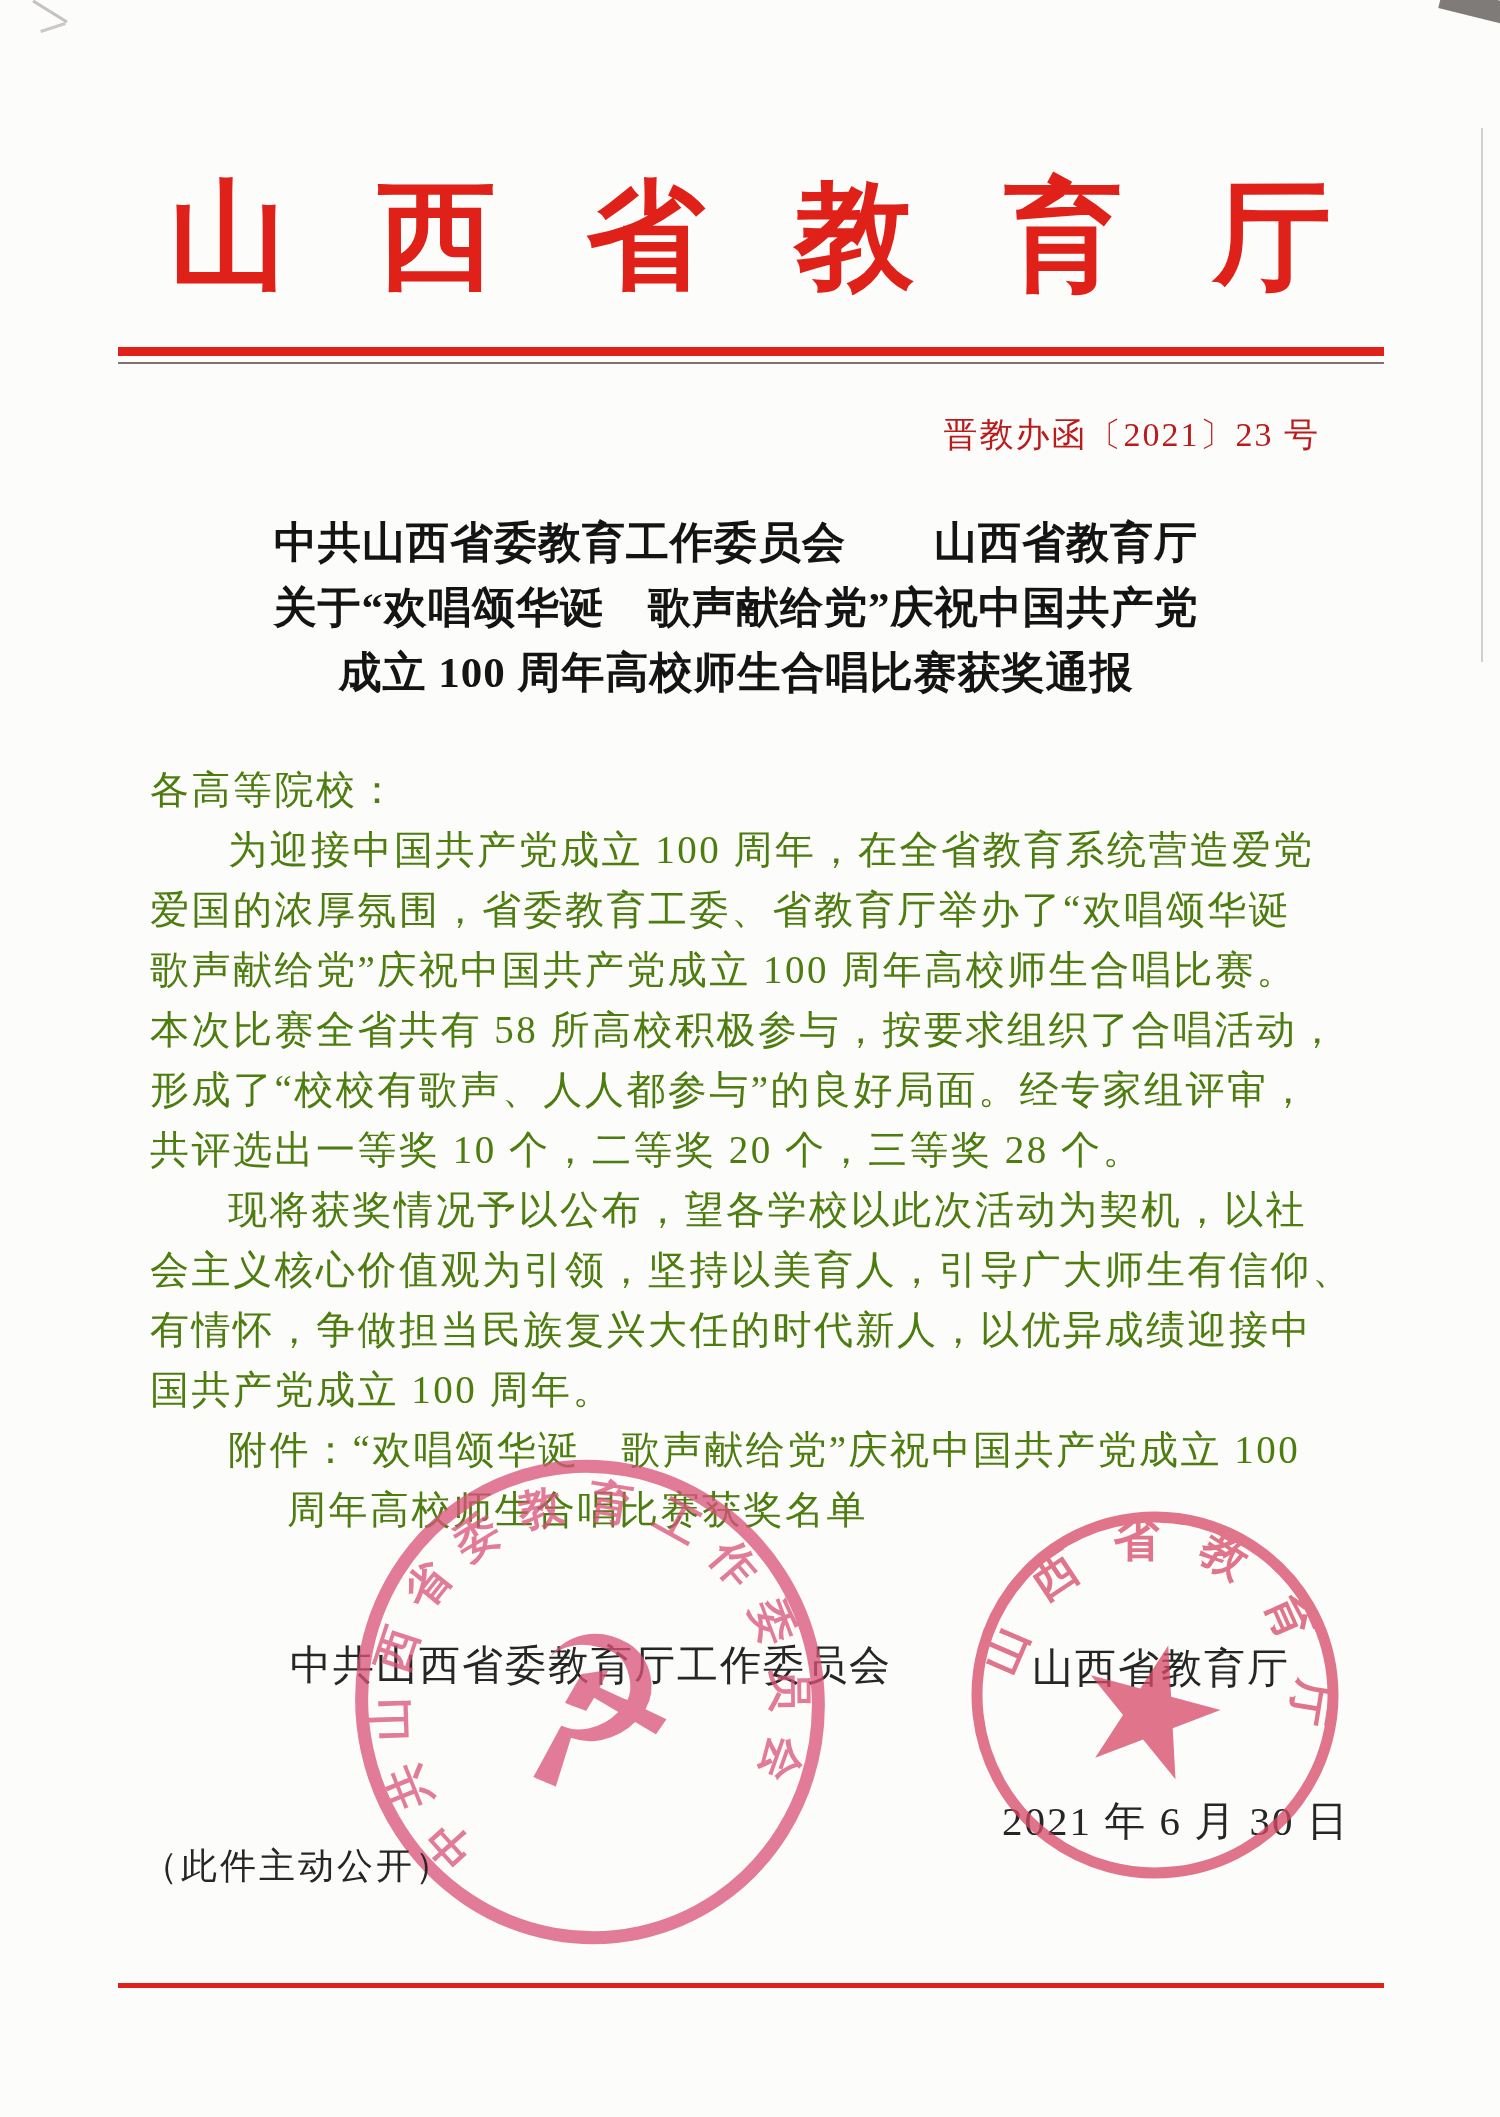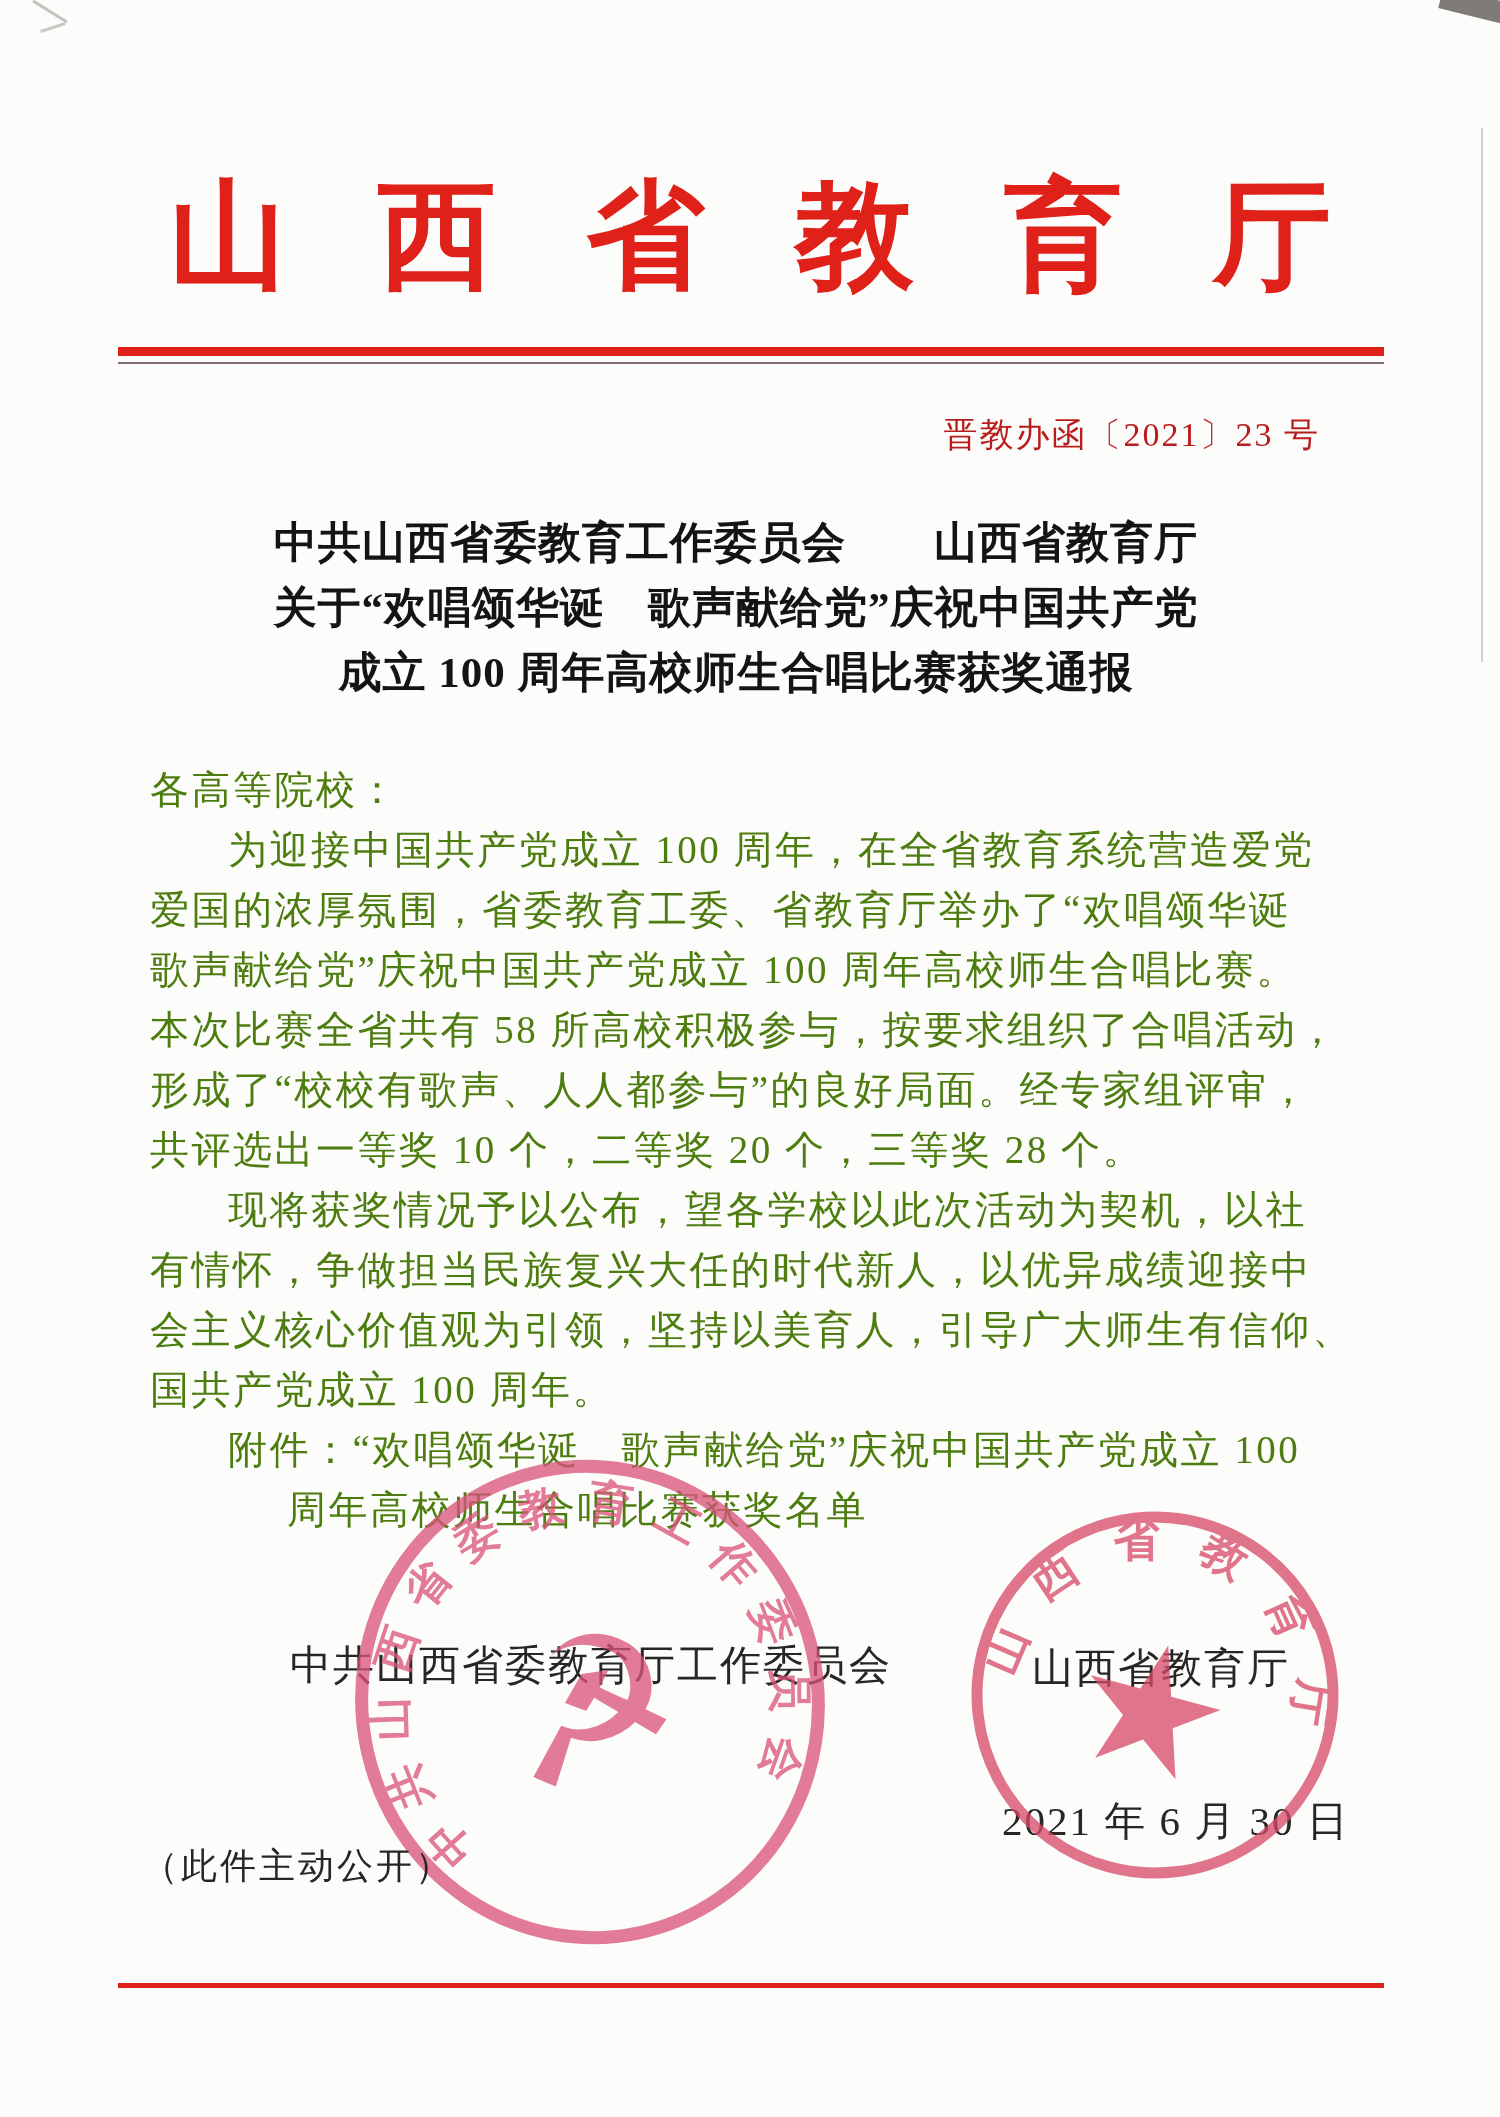--- a/index.html
+++ b/index.html
@@ -82,22 +82,22 @@
 
   <div class="body-text">
     <div>各高等院校：</div>
     <div class="indent">为迎接中国共产党成立 100 周年，在全省教育系统营造爱党</div>
     <div>爱国的浓厚氛围，省委教育工委、省教育厅举办了“欢唱颂华诞</div>
     <div>歌声献给党”庆祝中国共产党成立 100 周年高校师生合唱比赛。</div>
     <div>本次比赛全省共有 58 所高校积极参与，按要求组织了合唱活动，</div>
     <div>形成了“校校有歌声、人人都参与”的良好局面。经专家组评审，</div>
     <div>共评选出一等奖 10 个，二等奖 20 个，三等奖 28 个。</div>
     <div class="indent">现将获奖情况予以公布，望各学校以此次活动为契机，以社</div>
+    <div>会主义核心价值观为引领，坚持以美育人，引导广大师生有信仰、</div>
     <div>有情怀，争做担当民族复兴大任的时代新人，以优异成绩迎接中</div>
-    <div>会主义核心价值观为引领，坚持以美育人，引导广大师生有信仰、</div>
     <div>国共产党成立 100 周年。</div>
     <div class="indent">附件：“欢唱颂华诞　歌声献给党”庆祝中国共产党成立 100</div>
     <div class="hang">周年高校师生合唱比赛获奖名单</div>
   </div>
 
   <div class="sig sig-left-org">中共山西省委教育厅工作委员会</div>
   <div class="sig sig-right-org">山西省教育厅</div>
   <div class="sig sig-date">2021 年 6 月 30 日</div>
 
   <svg class="seal seal-left" viewBox="0 0 500 500">

